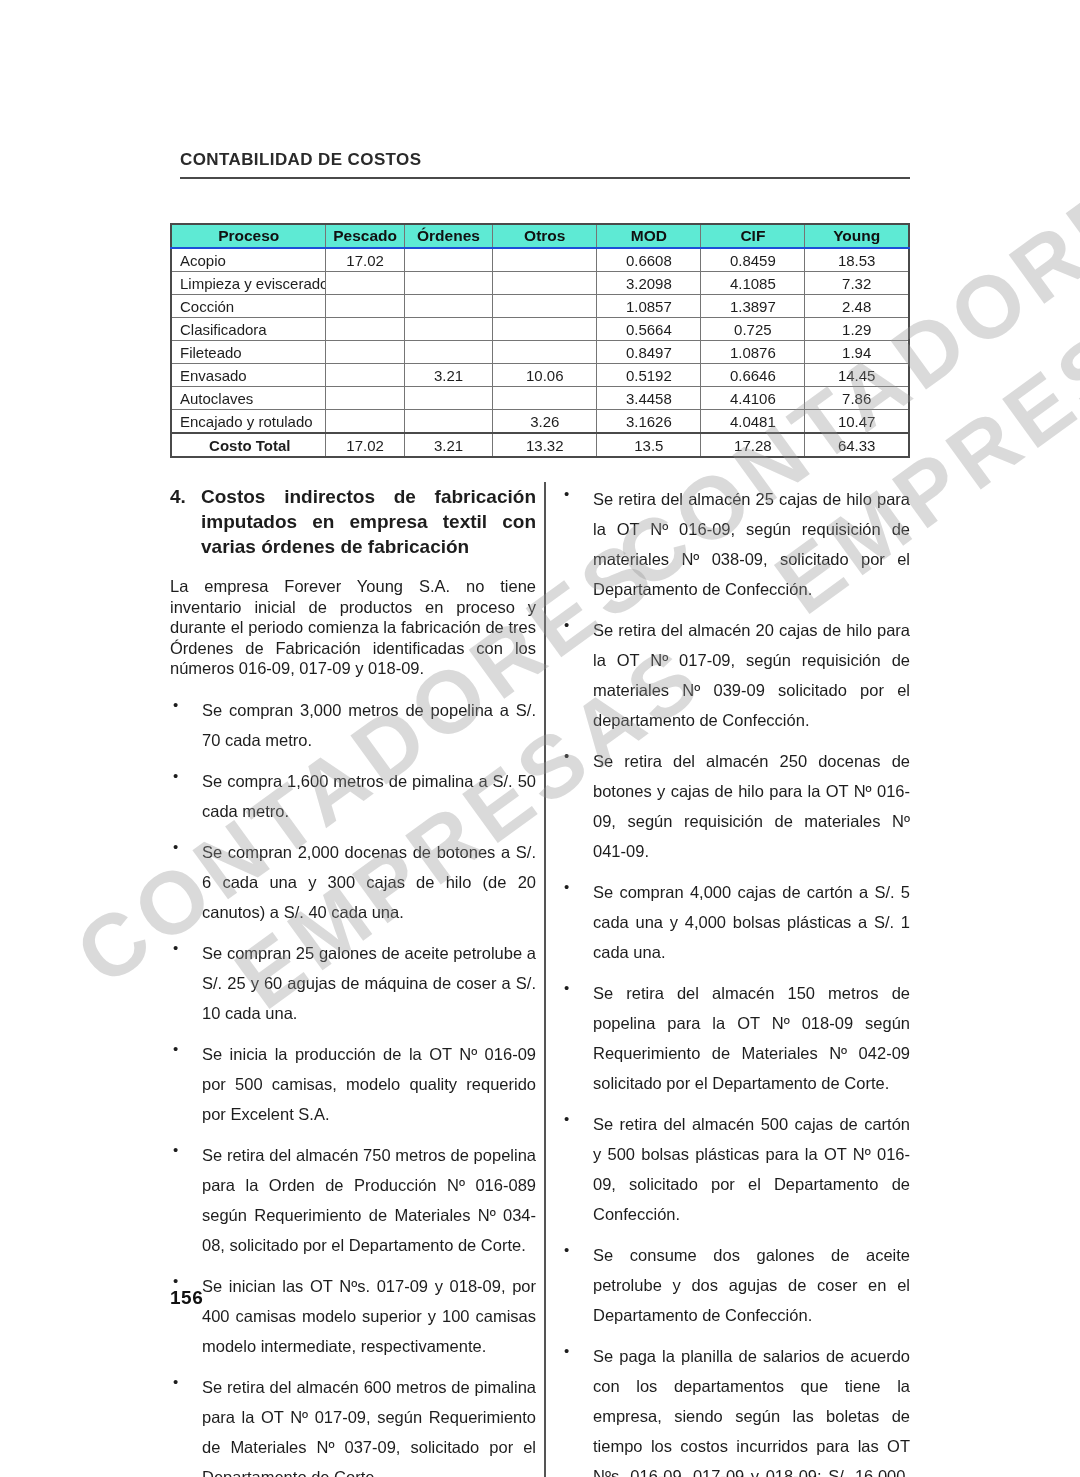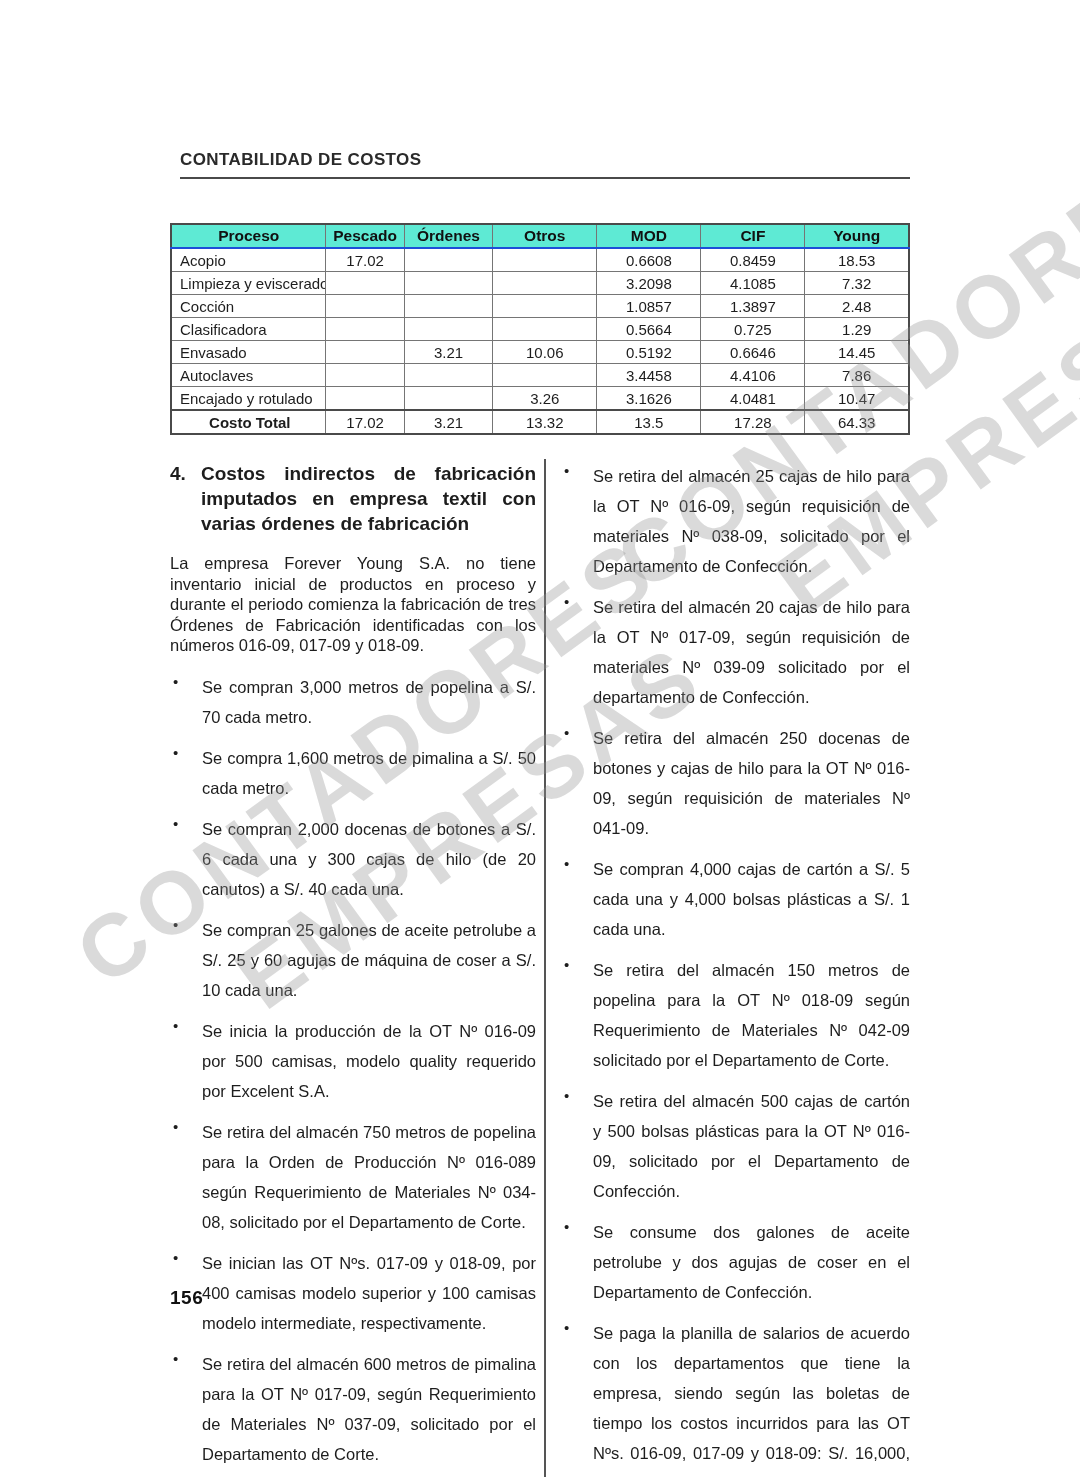--- a/index.html
+++ b/index.html
@@ -141,20 +141,29 @@
           <tr>
             <td class="proc">Clasificadora</td>
             <td></td>
             <td></td>
             <td></td>
             <td>0.5664</td>
             <td>0.725</td>
             <td>1.29</td>
           </tr>
           <tr>
+            <td class="proc">Fileteado</td>
+            <td></td>
+            <td></td>
+            <td></td>
+            <td>0.8497</td>
+            <td>1.0876</td>
+            <td>1.94</td>
+          </tr>
+          <tr>
             <td class="proc">Envasado</td>
             <td></td>
             <td>3.21</td>
             <td>10.06</td>
             <td>0.5192</td>
             <td>0.6646</td>
             <td>14.45</td>
           </tr>
           <tr>
             <td class="proc">Autoclaves</td>

